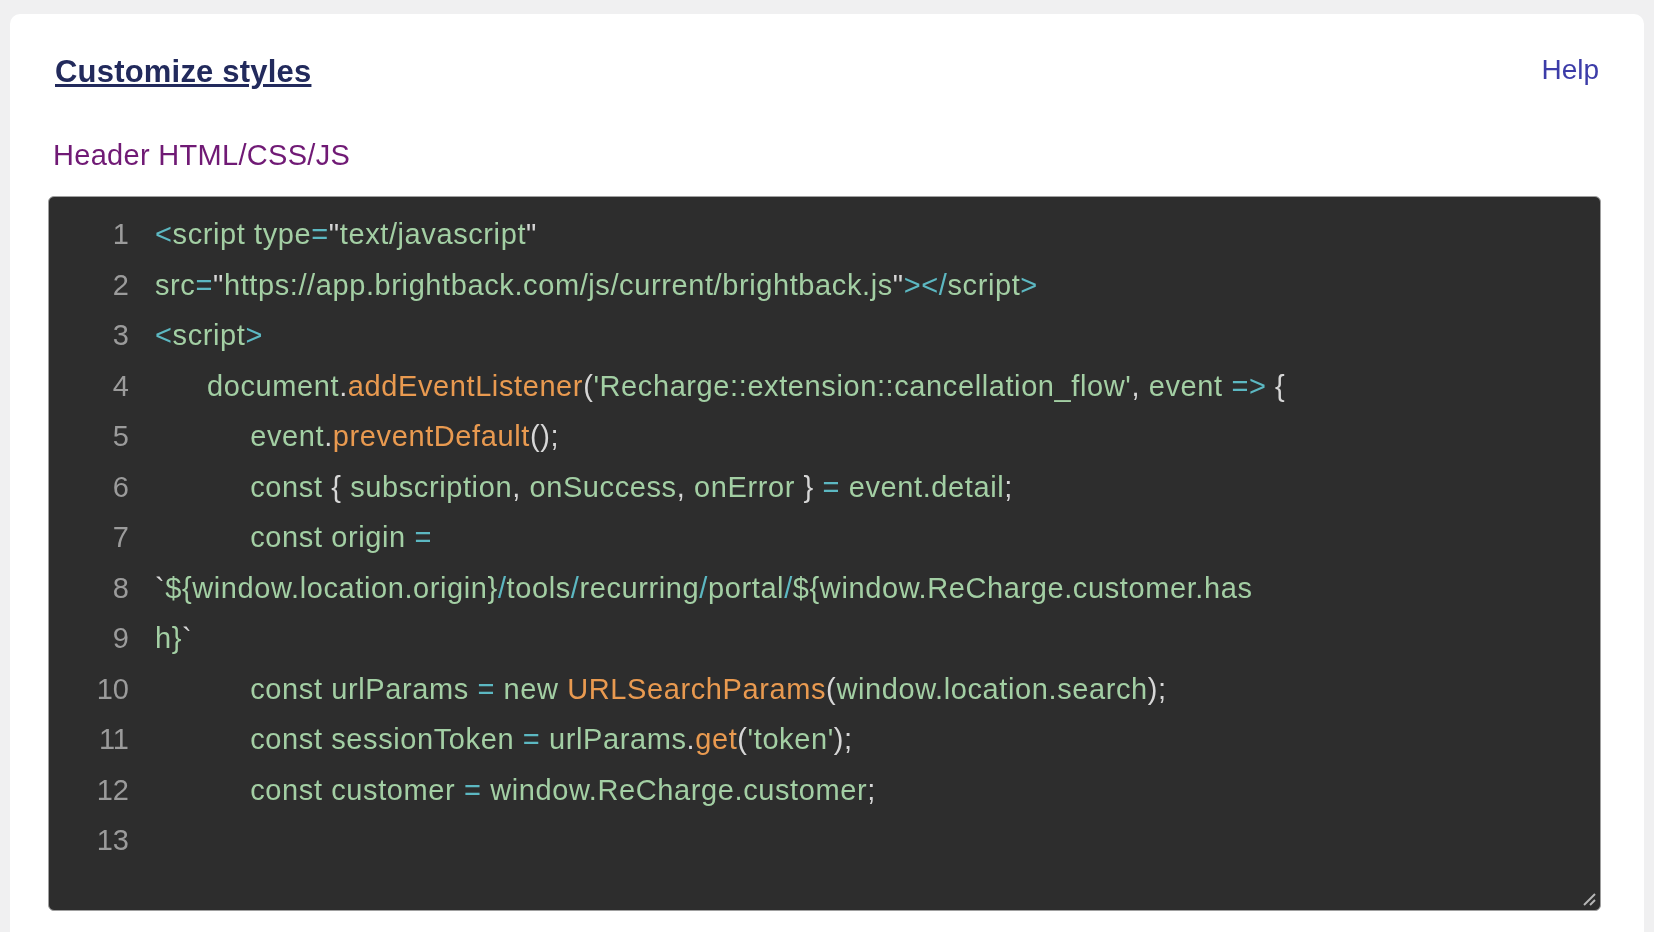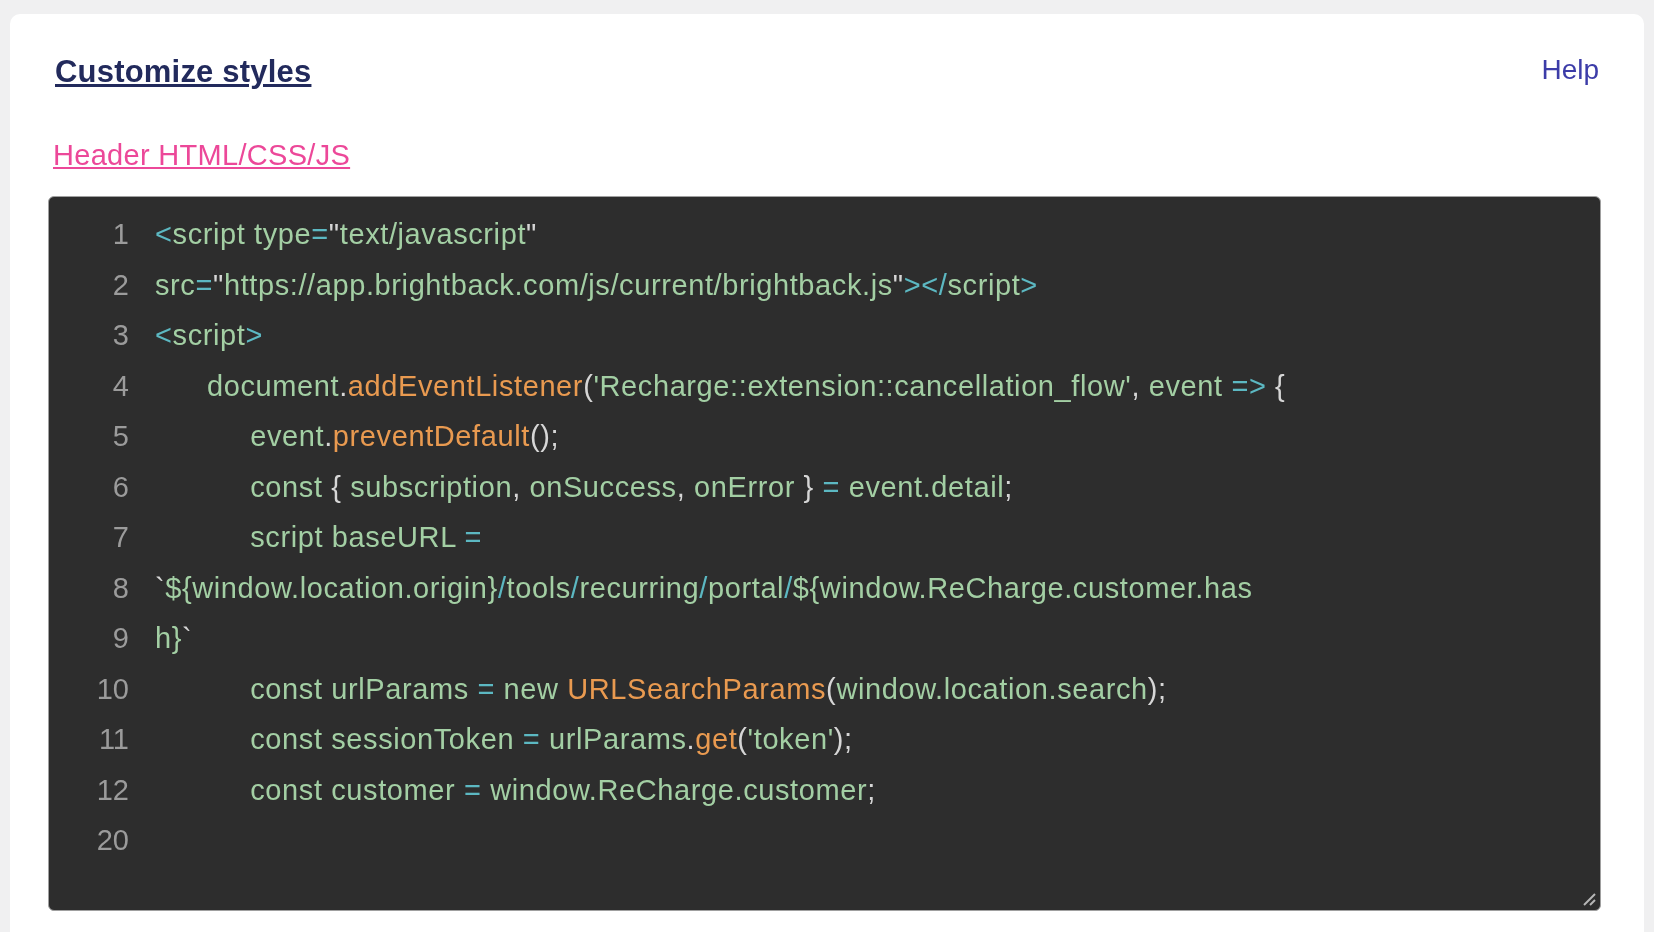--- a/index.html
+++ b/index.html
@@ -45,36 +45,36 @@
 </style>
 </head>
 <body>
 
 <div class="card">
   <div class="card-header">
     <div class="page-title" style="color: rgb(34, 42, 92);">Customize styles</div>
     <a class="help-link" style="color: rgb(60, 60, 168);">Help</a>
   </div>
 
-  <div class="editor-label" style="color: #ec4899; text-decoration: underline;">Header HTML/CSS/JS</div>
+  <div class="editor-label" style="color: #701a75;">Header HTML/CSS/JS</div>
 
   <div class="code-editor" style="background: rgb(45, 45, 45);">
     <div>
         <div class="code-line"><span class="line-number" style="color: rgb(155, 155, 155);">1</span><span class="line-content"><span style="color: rgb(92, 184, 194);">&lt;</span><span style="color: rgb(163, 207, 164);">script type</span><span style="color: rgb(92, 184, 194);">=</span><span style="color: rgb(214, 214, 214);">"</span><span style="color: rgb(163, 207, 164);">text/javascript</span><span style="color: rgb(214, 214, 214);">"</span></span></div>
         <div class="code-line"><span class="line-number" style="color: rgb(155, 155, 155);">2</span><span class="line-content"><span style="color: rgb(163, 207, 164);">src</span><span style="color: rgb(92, 184, 194);">=</span><span style="color: rgb(214, 214, 214);">"</span><span style="color: rgb(163, 207, 164);">https://app.brightback.com/js/current/brightback.js</span><span style="color: rgb(214, 214, 214);">"</span><span style="color: rgb(92, 184, 194);">&gt;&lt;/</span><span style="color: rgb(163, 207, 164);">script</span><span style="color: rgb(92, 184, 194);">&gt;</span></span></div>
         <div class="code-line"><span class="line-number" style="color: rgb(155, 155, 155);">3</span><span class="line-content"><span style="color: rgb(92, 184, 194);">&lt;</span><span style="color: rgb(163, 207, 164);">script</span><span style="color: rgb(92, 184, 194);">&gt;</span></span></div>
         <div class="code-line"><span class="line-number" style="color: rgb(155, 155, 155);">4</span><span class="line-content"><span style="color: rgb(214, 214, 214);">      </span><span style="color: rgb(163, 207, 164);">document</span><span style="color: rgb(214, 214, 214);">.</span><span style="color: rgb(233, 154, 80);">addEventListener</span><span style="color: rgb(214, 214, 214);">(</span><span style="color: rgb(163, 207, 164);">'Recharge::extension::cancellation_flow'</span><span style="color: rgb(214, 214, 214);">,</span><span style="color: rgb(163, 207, 164);"> event </span><span style="color: rgb(92, 184, 194);">=&gt;</span><span style="color: rgb(214, 214, 214);"> {</span></span></div>
         <div class="code-line"><span class="line-number" style="color: rgb(155, 155, 155);">5</span><span class="line-content"><span style="color: rgb(214, 214, 214);">           </span><span style="color: rgb(163, 207, 164);">event</span><span style="color: rgb(214, 214, 214);">.</span><span style="color: rgb(233, 154, 80);">preventDefault</span><span style="color: rgb(214, 214, 214);">();</span></span></div>
         <div class="code-line"><span class="line-number" style="color: rgb(155, 155, 155);">6</span><span class="line-content"><span style="color: rgb(214, 214, 214);">           </span><span style="color: rgb(163, 207, 164);">const </span><span style="color: rgb(214, 214, 214);">{ </span><span style="color: rgb(163, 207, 164);">subscription</span><span style="color: rgb(214, 214, 214);">,</span><span style="color: rgb(163, 207, 164);"> onSuccess</span><span style="color: rgb(214, 214, 214);">,</span><span style="color: rgb(163, 207, 164);"> onError</span><span style="color: rgb(214, 214, 214);"> } </span><span style="color: rgb(92, 184, 194);">=</span><span style="color: rgb(163, 207, 164);"> event.detail</span><span style="color: rgb(214, 214, 214);">;</span></span></div>
-        <div class="code-line"><span class="line-number" style="color: rgb(155, 155, 155);">7</span><span class="line-content"><span style="color: rgb(214, 214, 214);">           </span><span style="color: rgb(163, 207, 164);">script baseURL </span><span style="color: rgb(92, 184, 194);">=</span></span></div>
+        <div class="code-line"><span class="line-number" style="color: rgb(155, 155, 155);">7</span><span class="line-content"><span style="color: rgb(214, 214, 214);">           </span><span style="color: rgb(163, 207, 164);">const origin </span><span style="color: rgb(92, 184, 194);">=</span></span></div>
         <div class="code-line"><span class="line-number" style="color: rgb(155, 155, 155);">8</span><span class="line-content"><span style="color: rgb(214, 214, 214);">`</span><span style="color: rgb(163, 207, 164);">${window.location.origin}</span><span style="color: rgb(92, 184, 194);">/</span><span style="color: rgb(163, 207, 164);">tools</span><span style="color: rgb(92, 184, 194);">/</span><span style="color: rgb(163, 207, 164);">recurring</span><span style="color: rgb(92, 184, 194);">/</span><span style="color: rgb(163, 207, 164);">portal</span><span style="color: rgb(92, 184, 194);">/</span><span style="color: rgb(163, 207, 164);">${window.ReCharge.customer.has</span></span></div>
         <div class="code-line"><span class="line-number" style="color: rgb(155, 155, 155);">9</span><span class="line-content"><span style="color: rgb(163, 207, 164);">h}</span><span style="color: rgb(214, 214, 214);">`</span></span></div>
         <div class="code-line"><span class="line-number" style="color: rgb(155, 155, 155);">10</span><span class="line-content"><span style="color: rgb(214, 214, 214);">           </span><span style="color: rgb(163, 207, 164);">const urlParams </span><span style="color: rgb(92, 184, 194);">=</span><span style="color: rgb(163, 207, 164);"> new </span><span style="color: rgb(233, 154, 80);">URLSearchParams</span><span style="color: rgb(214, 214, 214);">(</span><span style="color: rgb(163, 207, 164);">window.location.search</span><span style="color: rgb(214, 214, 214);">);</span></span></div>
         <div class="code-line"><span class="line-number" style="color: rgb(155, 155, 155);">11</span><span class="line-content"><span style="color: rgb(214, 214, 214);">           </span><span style="color: rgb(163, 207, 164);">const sessionToken </span><span style="color: rgb(92, 184, 194);">=</span><span style="color: rgb(163, 207, 164);"> urlParams</span><span style="color: rgb(214, 214, 214);">.</span><span style="color: rgb(233, 154, 80);">get</span><span style="color: rgb(214, 214, 214);">(</span><span style="color: rgb(163, 207, 164);">'token'</span><span style="color: rgb(214, 214, 214);">);</span></span></div>
         <div class="code-line"><span class="line-number" style="color: rgb(155, 155, 155);">12</span><span class="line-content"><span style="color: rgb(214, 214, 214);">           </span><span style="color: rgb(163, 207, 164);">const customer </span><span style="color: rgb(92, 184, 194);">=</span><span style="color: rgb(163, 207, 164);"> window.ReCharge.customer</span><span style="color: rgb(214, 214, 214);">;</span></span></div>
-        <div class="code-line"><span class="line-number" style="color: rgb(155, 155, 155);">20</span><span class="line-content"></span></div>
+        <div class="code-line"><span class="line-number" style="color: rgb(155, 155, 155);">13</span><span class="line-content"></span></div>
       </div>
     <svg class="resize-handle" viewBox="0 0 18 18">
       <path d="M16 5 L5 16" stroke="#b6b6b6" stroke-width="2" fill="none"></path>
       <path d="M16 11 L11 16" stroke="#b6b6b6" stroke-width="2" fill="none"></path>
     </svg>
   </div>
 </div>
 
 </body></html>

